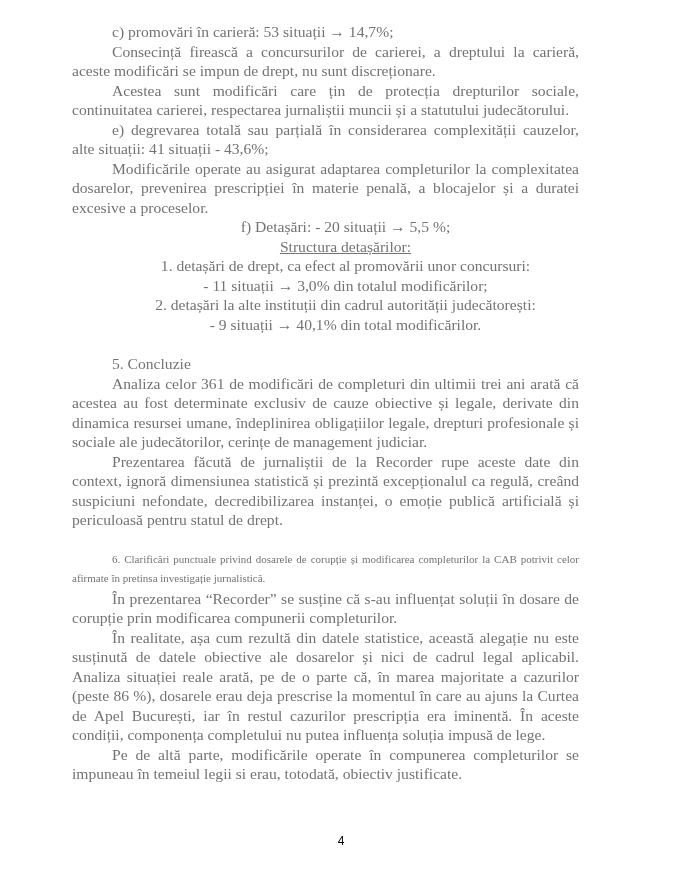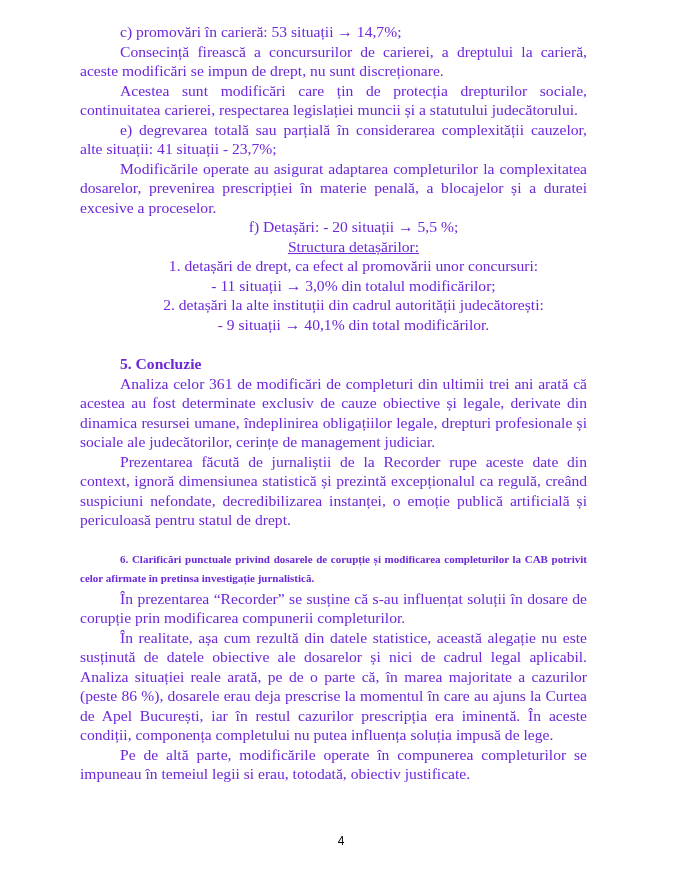--- a/index.html
+++ b/index.html
@@ -8,38 +8,38 @@
     background: #ffffff;
   }
   body {
     width: 678px;
     height: 883px;
     position: relative;
     overflow: hidden;
   }
   .page {
     position: absolute;
-    left: 80px;
+    left: 72px;
     top: 22px;
     width: 507px;
     font-family: "Liberation Serif", "DejaVu Serif", serif;
     font-size: 15.6px;
     line-height: 19.5px;
-    color: #6d28d9;
+    color: #737373;
   }
   .p {
     margin: 0;
     text-align: justify;
     text-indent: 40px;
   }
   .p.noj { text-align: center; }
   .underline { text-decoration: underline; }
   .heading {
     margin: 0;
-    font-weight: bold;
+    font-weight: normal;
     text-indent: 40px;
     text-align: justify;
   }
   .gap-lg { height: 20px; }
   .page-number {
     position: absolute;
     left: 335px;
     top: 834px;
     width: 12px;
     text-align: center;
@@ -48,22 +48,22 @@
     color: #000000;
   }
 </style>
 </head>
 <body>
 
 <div class="page">
 
   <p class="p">c) promovări în carieră: 53 situații → 14,7%;</p>
   <p class="p">Consecință firească a concursurilor de carierei, a dreptului la carieră, aceste modificări se impun de drept, nu sunt discreționare.</p>
-  <p class="p">Acestea sunt modificări care țin de protecția drepturilor sociale, continuitatea carierei, respectarea legislației muncii și a statutului judecătorului.</p>
-  <p class="p">e) degrevarea totală sau parțială în considerarea complexității cauzelor, alte situații: 41 situații - 23,7%;</p>
+  <p class="p">Acestea sunt modificări care țin de protecția drepturilor sociale, continuitatea carierei, respectarea jurnaliștii muncii și a statutului judecătorului.</p>
+  <p class="p">e) degrevarea totală sau parțială în considerarea complexității cauzelor, alte situații: 41 situații - 43,6%;</p>
   <p class="p">Modificările operate au asigurat adaptarea completurilor la complexitatea dosarelor, prevenirea prescripției în materie penală, a blocajelor și a duratei excesive a proceselor.</p>
   <p class="p noj">f) Detașări: - 20 situații → 5,5 %;</p>
   <p class="p noj"><span class="underline">Structura detașărilor:</span></p>
   <p class="p noj">1.  detașări de drept, ca efect al promovării unor concursuri:</p>
   <p class="p noj">- 11 situații → 3,0% din totalul modificărilor;</p>
   <p class="p noj">2.  detașări la alte instituții din cadrul autorității judecătorești:</p>
   <p class="p noj">- 9 situații → 40,1% din total modificărilor.</p>
 
   <div class="gap-lg"></div>
 

